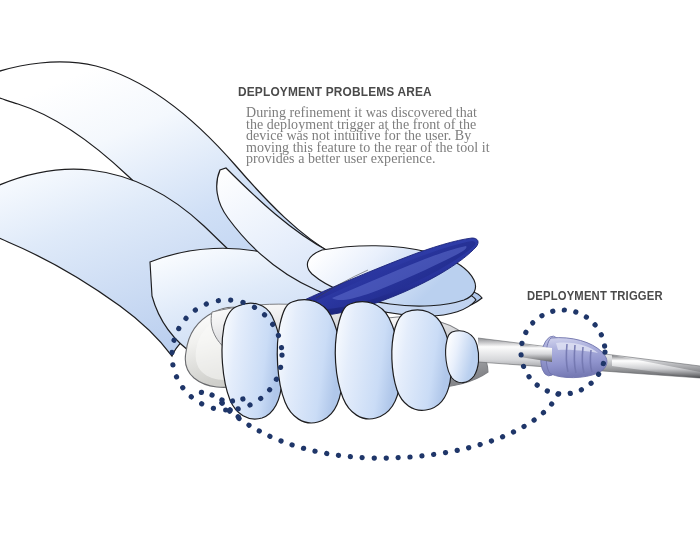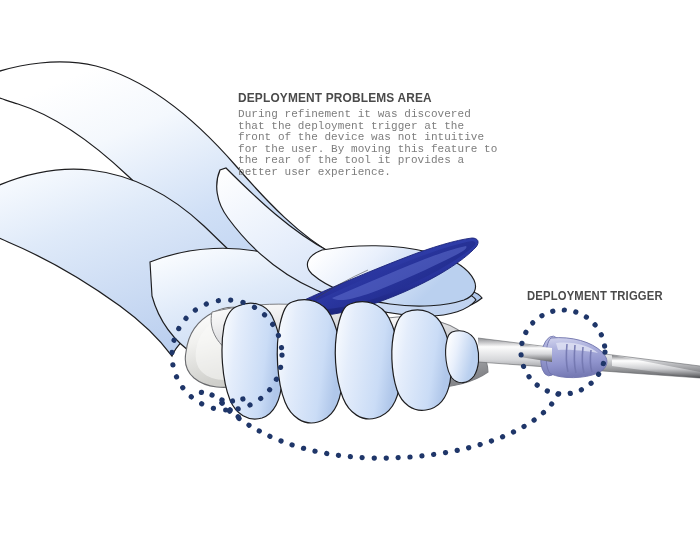--- a/index.html
+++ b/index.html
@@ -24,41 +24,41 @@
   #diagram-svg {
     position: absolute;
     left: 0; top: 0;
     width: 700px;
     height: 541px;
     display: block;
   }
   .annotation-block {
     position: absolute;
     left: 238px;
-    top: 90px;
+    top: 84px;
     width: 262px;
   }
   .annotation-heading {
     font-family: "Liberation Sans Narrow", "Liberation Sans", sans-serif;
     font-weight: bold;
     font-size: 13.5px;
     letter-spacing: 0.2px;
     color: #4a4a4a;
     transform: scaleX(0.88);
     transform-origin: left center;
     white-space: nowrap;
     margin: 0 0 4px 0;
     line-height: 15px;
   }
   .annotation-body {
-    font-family: Liberation Mono, monospace;
-    font-size: 11px;
+    font-family: Liberation Serif, serif;
+    font-size: 14px;
     line-height: 11.6px;
     color: #7d7d7d;
-    margin: 0;
+    margin: 8px;
     letter-spacing: 0.05px;
   }
   .trigger-label {
     position: absolute;
     left: 527px;
     top: 289px;
     font-family: "Liberation Sans Narrow", "Liberation Sans", sans-serif;
     font-weight: bold;
     font-size: 12.5px;
     letter-spacing: 0.2px;

